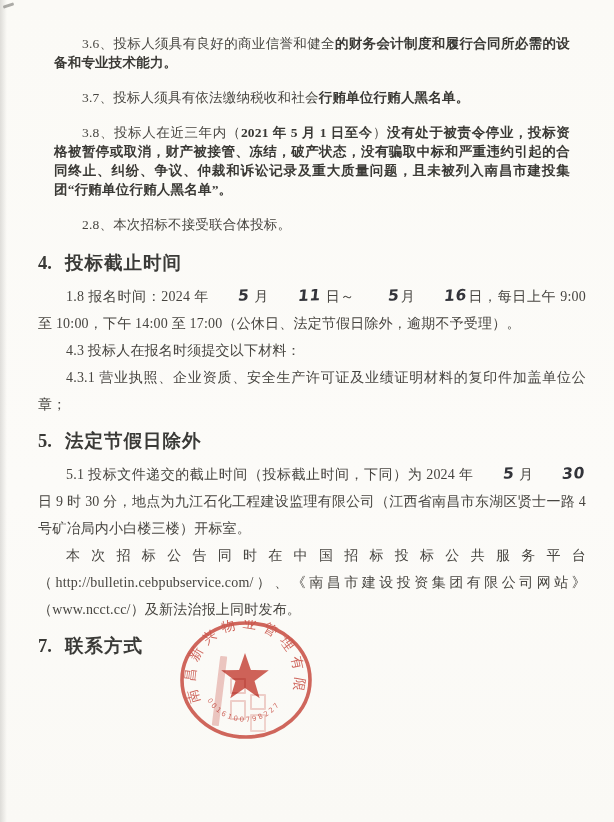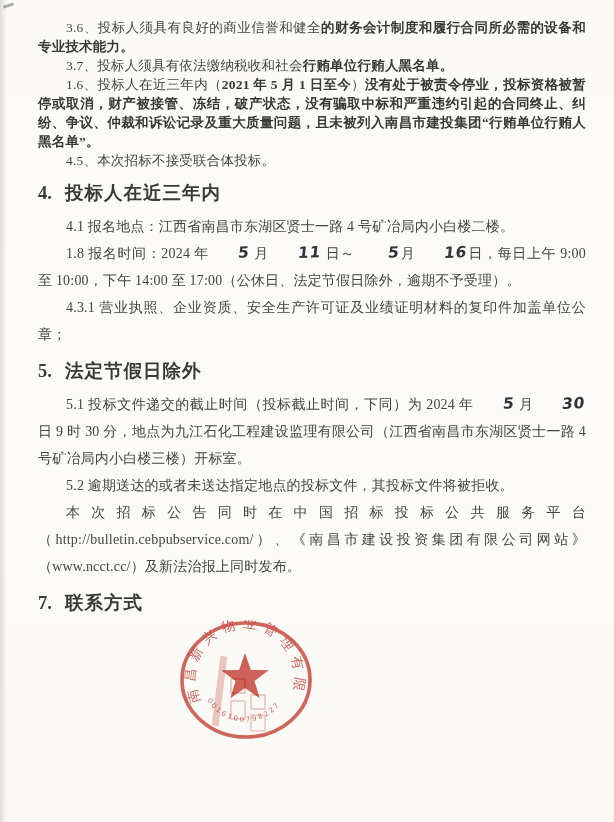--- a/index.html
+++ b/index.html
@@ -16,21 +16,21 @@
   .edge-left{
     position:absolute;left:0;top:0;width:7px;height:822px;
     background:linear-gradient(90deg,rgba(90,88,84,.18),rgba(90,88,84,0));
     pointer-events:none;
   }
   .corner-speck{
     position:absolute;left:3px;top:4px;width:11px;height:3px;
     background:#6b6a66;opacity:.55;transform:rotate(-18deg);border-radius:1px;
   }
   .content{position:absolute;left:38px;top:18px;width:548px;}
-  .p3{font-size:13.5px;line-height:19px;margin:0;text-indent:28px;letter-spacing:.2px;text-align:justify;}
+  .p3{font-size:13.5px;line-height:19px;margin:16px;text-indent:28px;letter-spacing:.2px;text-align:justify;}
   .p4{font-size:14px;line-height:27px;margin:0;text-indent:28px;letter-spacing:.2px;text-align:justify;}
   .heading{
     font-family:"Liberation Sans","DejaVu Sans",sans-serif;
     font-size:18.5px;font-weight:700;color:#3a3a37;
     margin:10px 0 7px 0;letter-spacing:1px;line-height:26px;
   }
   .h-num{margin-right:13px;font-family:"Liberation Serif",serif;letter-spacing:0;}
   .b{font-weight:700;color:#3a3935;}
   .hw{
     font-family:"DejaVu Sans",sans-serif;font-weight:700;font-size:15.5px;
@@ -60,29 +60,28 @@
 <body>
 
 <div class="page">
   <div class="edge-left"></div>
   <div class="corner-speck"></div>
 
   <div class="content">
 
   <p class="p3"><span>3.6、投标人须具有良好的商业信誉和健全</span><span class="b">的财务会计制度和履行合同所必需的设备和专业技术能力。</span></p>
       <p class="p3"><span>3.7、投标人须具有依法缴纳税收和社会</span><span class="b">行贿单位行贿人黑名单。</span></p>
-      <p class="p3"><span>1.6、投标人在近三年内（</span><span class="b">2021 年 5 月 1 日至今</span><span>）</span><span class="b">没有处于被责令停业，投标资格被暂停或取消，财产被接管、冻结，破产状态，没有骗取中标和严重违约引起的合同终止、纠纷、争议、仲裁和诉讼记录及重大质量问题，且未被列入南昌市建投集团“行贿单位行贿人黑名单”。</span></p>
-      <p class="p3"><span>4.5、本次招标不接受联合体投标。</span></p>
-      <div class="heading"><span class="h-num">4.</span><span class="h-title">投标人在近三年内</span></div>
-      <p class="p4"><span>4.1 报名地点：江西省南昌市东湖区贤士一路 4 号矿冶局内小白楼二楼。</span></p>
+      <p class="p3"><span>3.8、投标人在近三年内（</span><span class="b">2021 年 5 月 1 日至今</span><span>）</span><span class="b">没有处于被责令停业，投标资格被暂停或取消，财产被接管、冻结，破产状态，没有骗取中标和严重违约引起的合同终止、纠纷、争议、仲裁和诉讼记录及重大质量问题，且未被列入南昌市建投集团“行贿单位行贿人黑名单”。</span></p>
+      <p class="p3"><span>2.8、本次招标不接受联合体投标。</span></p>
+      <div class="heading"><span class="h-num">4.</span><span class="h-title">投标截止时间</span></div>
       <p class="p4"><span>1.8 报名时间：2024 年</span><span class="hw">5</span><span> 月</span><span class="hw">11</span><span> 日～ </span><span class="hw">5</span><span>月</span><span class="hw">16</span><span>日，每日上午 9:00 至 10:00，下午 14:00 至 17:00（公休日、法定节假日除外，逾期不予受理）。</span></p>
+      <p class="p4"><span>4.3 投标人在报名时须提交以下材料：</span></p>
       <p class="p4"><span>4.3.1 营业执照、企业资质、安全生产许可证及业绩证明材料的复印件加盖单位公章；</span></p>
       <div class="heading"><span class="h-num">5.</span><span class="h-title">法定节假日除外</span></div>
       <p class="p4"><span>5.1 投标文件递交的截止时间（投标截止时间，下同）为 2024 年</span><span class="hw">5</span><span> 月</span><span class="hw">30</span><span>日 9 时 30 分，地点为九江石化工程建设监理有限公司（江西省南昌市东湖区贤士一路 4 号矿冶局内小白楼三楼）开标室。</span></p>
-      <p class="p4"><span>5.2 逾期送达的或者未送达指定地点的投标文件，其投标文件将被拒收。</span></p>
       <p class="p4"><span>本次招标公告同时在中国招标投标公共服务平台（http://bulletin.cebpubservice.com/）、《南昌市建设投资集团有限公司网站》（www.ncct.cc/）及新法治报上同时发布。</span></p>
       <div class="heading"><span class="h-num">7.</span><span class="h-title">联系方式</span></div>
     </div>
 
   <div class="seal">
     <svg width="140" height="126" viewBox="0 0 140 126" xmlns="http://www.w3.org/2000/svg">
       <defs>
         <path id="sealRingPath" d="M 24.7 83 A 50 50 0 1 1 111.3 83" fill="none"></path>
         <path id="sealCodePath" d="M 26.7 73 A 44 44 0 0 0 109.3 73" fill="none"></path>
       </defs>

